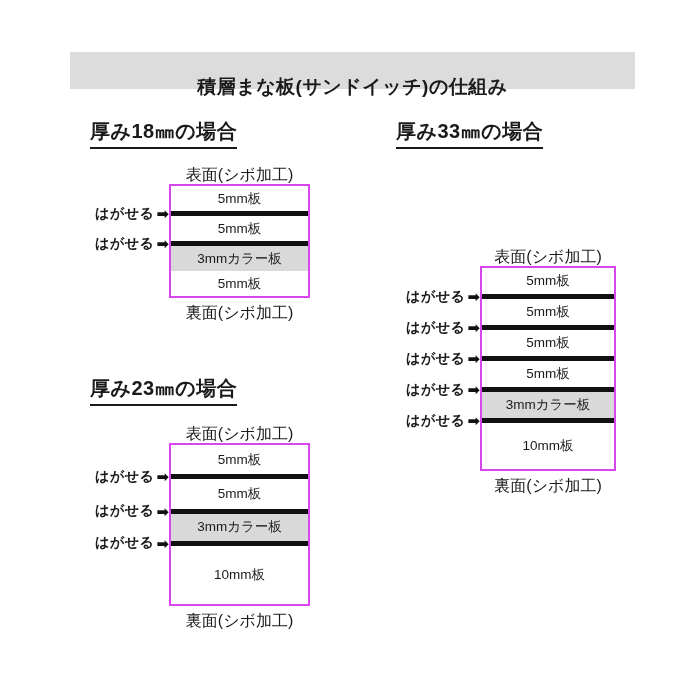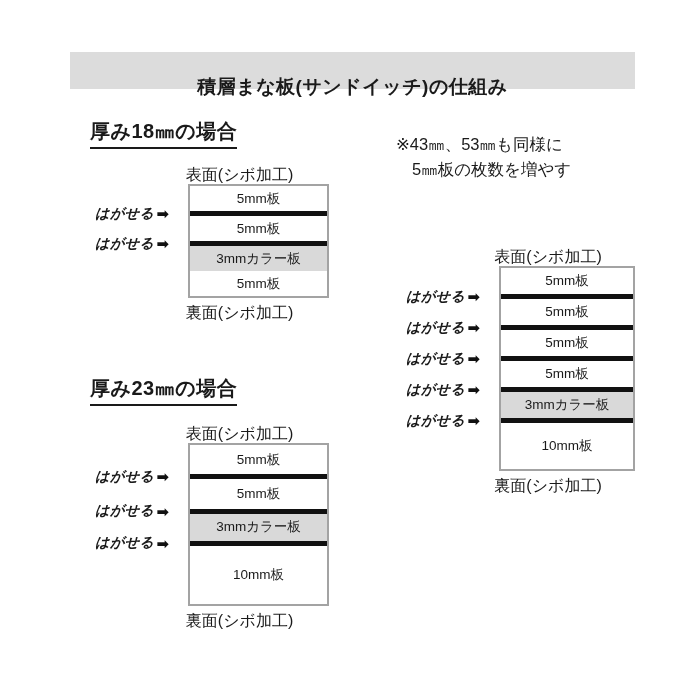--- a/index.html
+++ b/index.html
@@ -60,24 +60,23 @@
   .face-label{
     position:absolute;
     font-size:16px;
     color:#1a1a1a;
     white-space:nowrap;
     text-align:center;
   }
 
   .stack{
     position:absolute;
-    border:2px solid #a3a3a3;
+    border:2px solid #d946ef;
     box-sizing:border-box;
     background:#15803d;
-    margin-left:19px;
   }
 
   .layer{
     position:relative;
     box-sizing:border-box;
     display:flex;
     align-items:center;
     justify-content:center;
     background:#ffffff;
     font-size:13.5px;
@@ -90,21 +89,21 @@
   .peel{
     position:absolute;
     display:flex;
     align-items:center;
     white-space:nowrap;
     font-size:14px;
     font-weight:bold;
     color:#1a1a1a;
     transform:translateY(-50%);
   }
-  .peel-label{ letter-spacing:0.5px;font-style:italic; }
+  .peel-label{ letter-spacing:0.5px; }
   .peel-arrow{
     display:inline-block;
     margin-left:2px;
     line-height:1;
     font-size:15px;
     color:#111111;
   }
 </style>
 </head>
 <body>
@@ -176,24 +175,21 @@
       <span class="peel-arrow">➡</span>
     </div>
     <div class="peel" style="top: 543px; left: 77px; width: 92px; justify-content: flex-end;">
       <span class="peel-label">はがせる</span>
       <span class="peel-arrow">➡</span>
     </div>
     <div class="face-label" style="left: 169px; width: 141px; top: 611px;">裏面(シボ加工)</div>
   </div>
 
 <div class="section" id="section-2" style="left:396px; top:118px;">
-  <div class="note">
-    <div>※43㎜、53㎜も同様に</div>
-    <div class="note-line-2">5㎜板の枚数を増やす</div>
-  </div>
+  <div class="section-heading">厚み33㎜の場合</div>
 </div>
 <div class="diagram" id="diagram-2" style="left:0; top:0;">
     <div class="face-label" style="left: 480px; width: 136px; top: 247px;">表面(シボ加工)</div>
     <div class="stack" style="left: 480px; top: 266px; width: 136px;">
       <div class="layer" style="height: 26px;">
         <span>5mm板</span>
       </div>
       <div style="height: 5px; background: rgb(17, 17, 17);"></div>
       <div class="layer" style="height: 26px;">
         <span>5mm板</span>

